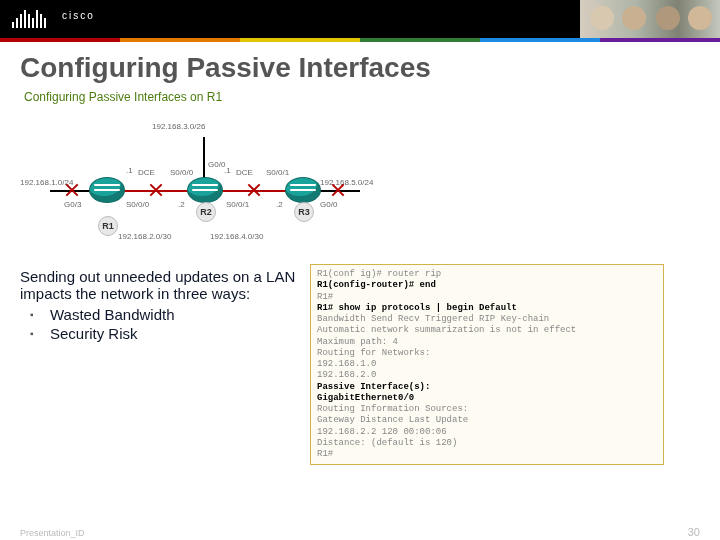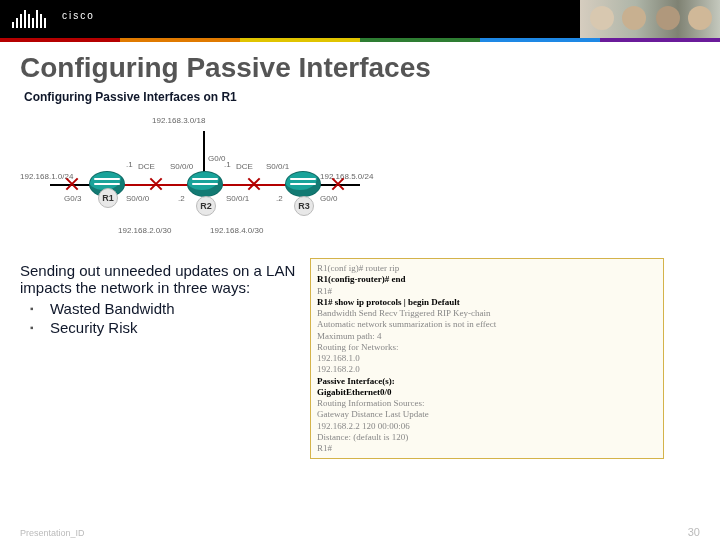--- a/index.html
+++ b/index.html
@@ -10,37 +10,37 @@
   .b1{height:6px}.b2{height:10px}.b3{height:14px}.b4{height:18px}
   .logo .name{color:#fff;font-size:10px;letter-spacing:2px;margin-left:6px}
   .photo{position:absolute;right:0;top:0;height:38px;width:140px;background:linear-gradient(90deg,#d6cdbf,#aeb5a8 40%,#7f8273 70%,#c4c8bd);}
   .photo .head{position:absolute;width:24px;height:24px;border-radius:50%;background:#d8c8b0;top:6px}
   .photo .h1{left:10px}.photo .h2{left:42px;background:#c8b090}.photo .h3{left:76px;background:#b0987c}.photo .h4{left:108px;background:#d0b898}
   .stripe{height:4px;background:linear-gradient(90deg,#b50000 0 16.6%,#e07a00 16.6% 33.3%,#e0c400 33.3% 50%,#2e7d32 50% 66.6%,#1e88e5 66.6% 83.3%,#6a1b9a 83.3% 100%)}
   .content{padding:10px 20px 0 20px;position:relative;height:492px}
   .eyebrow{font-size:14px;font-weight:bold;color:#6b6b6b;margin:4px 0 0 0}
   .title{font-size:28px;font-weight:bold;color:#555;margin:0 0 6px 0}
   .diagram{margin:2px 0 6px 0}
-  .diag-title{font-size:12px;font-weight:bold;color:#0f172a;margin-bottom:12px;margin-left:4px}
+  .diag-title{font-size:12px;font-weight:normal;color:#4d7c0f;margin-bottom:18px;margin-left:4px}
   .diagram-body{position:relative;width:360px;height:130px}
   .router{position:absolute;width:34px;height:24px;border-radius:50%;background:#1aa39a;box-shadow:inset -3px -6px 0 rgba(0,0,0,.25),0 0 0 1px #0f6b65}
   .router::after{content:"";position:absolute;left:4px;right:4px;top:6px;height:2px;background:#fff;border-radius:1px;box-shadow:0 5px 0 #fff}
   .rlabel{position:absolute;width:18px;height:18px;border-radius:50%;background:#e8e8e8;border:1px solid #bbb;font-size:9px;font-weight:bold;display:flex;align-items:center;justify-content:center;color:#333}
   .line{position:absolute;height:2px;background:#b30000}
   .blackline{background:#000}
   .xmark{position:absolute;width:12px;height:12px}
   .xmark::before,.xmark::after{content:"";position:absolute;left:5px;top:-2px;width:2px;height:16px;background:#b30000}
   .xmark::before{transform:rotate(45deg)}.xmark::after{transform:rotate(-45deg)}
   .netlbl{position:absolute;font-size:8px;color:#666}
   .bigrow{display:flex;gap:10px;align-items:flex-start}
   .impact{font-size:15px;color:#0f172a;max-width:280px;margin-top:10px}
   .impact ul{margin:4px 0 0 6px;padding-left:18px;list-style:none}
   .impact li{margin:2px 0;position:relative;padding-left:6px}
   .impact li::before{content:"\25AA";position:absolute;left:-14px;color:#555;font-size:10px;top:3px}
-  .cli{border:1px solid #d4b34a;background:#fdfbf2;font-family:Liberation Serif, serif;font-size:9px;color:#888;line-height:1.25;padding:4px 6px;width:340px;margin-top:6px}
+  .cli{border:1px solid #d4b34a;background:#fdfbf2;font-family:Liberation Mono, monospace;font-size:9px;color:#888;line-height:1.25;padding:4px 6px;width:340px;margin-top:6px}
   .cli .hl{color:#000;font-weight:bold}
   .footer-id{position:absolute;left:20px;bottom:6px;color:#bbb;font-size:9px}
   .footer-num{position:absolute;right:20px;bottom:6px;color:#bbb;font-size:11px}
 </style>
 </head>
 <body>
 
 <div class="banner">
   <div class="logo">
     <div class="bars">
@@ -65,39 +65,39 @@
 </div>
 <div class="stripe"></div>
 
 <div class="content">
   <div class="title">Configuring Passive Interfaces</div>
 
   <div class="diagram">
     <div class="diag-title">Configuring Passive Interfaces on R1</div>
     <div class="diagram-body">
 
-      <div class="netlbl" style="left:132px;top:0">192.168.3.0/18</div>
+      <div class="netlbl" style="left:132px;top:0">192.168.3.0/26</div>
       <div class="netlbl" style="left:0px;top:56px">192.168.1.0/24</div>
       <div class="netlbl" style="left:300px;top:56px">192.168.5.0/24</div>
       <div class="netlbl" style="left:98px;top:110px">192.168.2.0/30</div>
       <div class="netlbl" style="left:190px;top:110px">192.168.4.0/30</div>
 
       <div class="line blackline" style="left:30px;top:68px;width:40px"></div>
       <div class="line" style="left:104px;top:68px;width:64px"></div>
       <div class="line" style="left:202px;top:68px;width:64px"></div>
       <div class="line blackline" style="left:300px;top:68px;width:40px"></div>
       <div class="line blackline" style="left:184px;top:14px;width:46px;transform:rotate(90deg);transform-origin:left center"></div>
 
       <div class="xmark" style="left:46px;top:62px"></div>
       <div class="xmark" style="left:130px;top:62px"></div>
       <div class="xmark" style="left:228px;top:62px"></div>
       <div class="xmark" style="left:312px;top:62px"></div>
 
       <div class="router" style="left:70px;top:56px"></div>
-      <div class="rlabel" style="left:78px;top:72px">R1</div>
+      <div class="rlabel" style="left:78px;top:94px">R1</div>
       <div class="router" style="left:168px;top:56px"></div>
       <div class="rlabel" style="left:176px;top:80px">R2</div>
       <div class="router" style="left:266px;top:56px"></div>
       <div class="rlabel" style="left:274px;top:80px">R3</div>
 
       <div class="netlbl" style="left:44px;top:78px">G0/3</div>
       <div class="netlbl" style="left:106px;top:78px">S0/0/0</div>
       <div class="netlbl" style="left:118px;top:46px">DCE</div>
       <div class="netlbl" style="left:150px;top:46px">S0/0/0</div>
       <div class="netlbl" style="left:206px;top:78px">S0/0/1</div>

